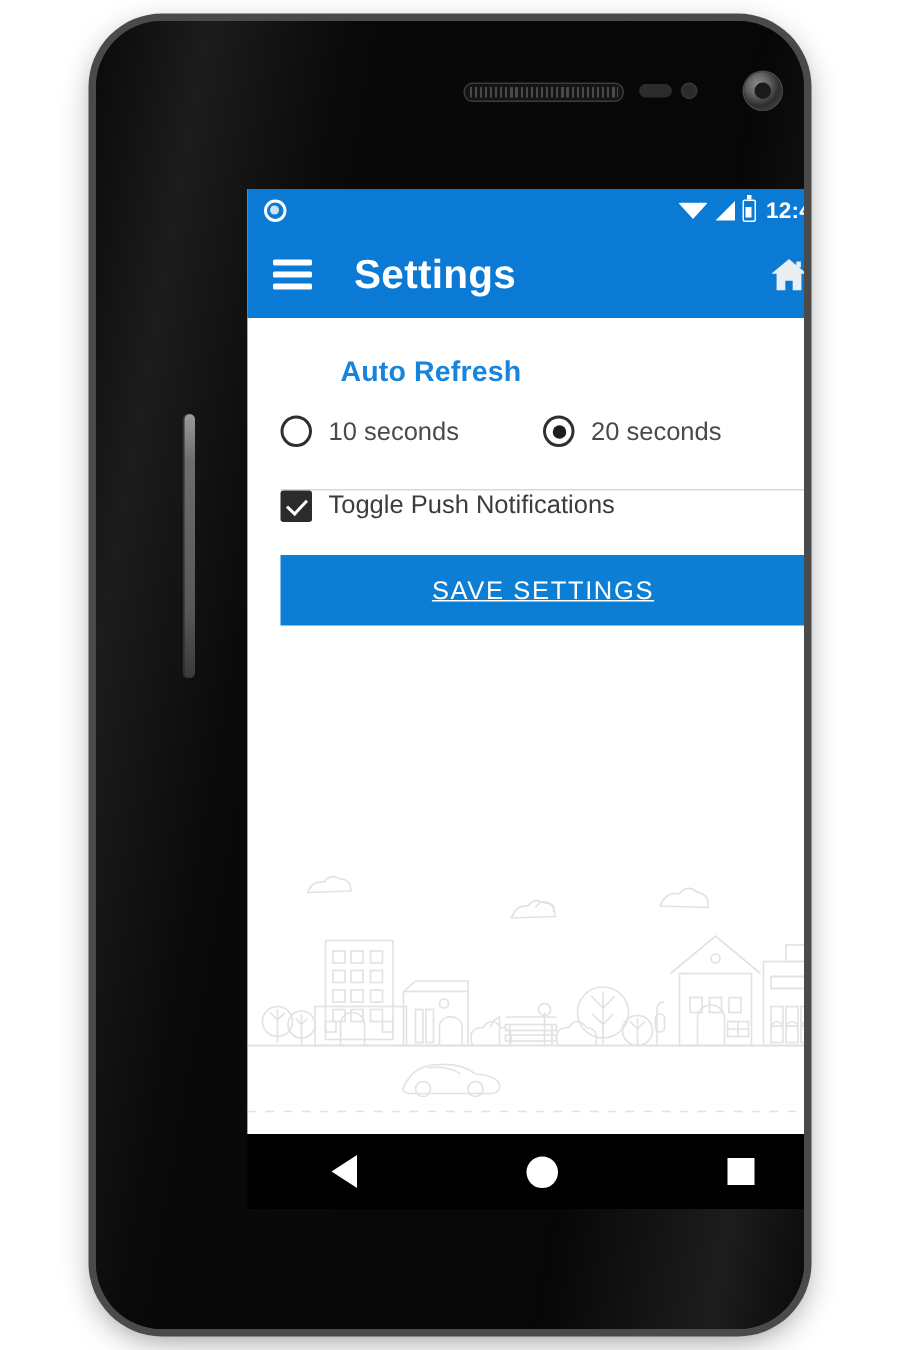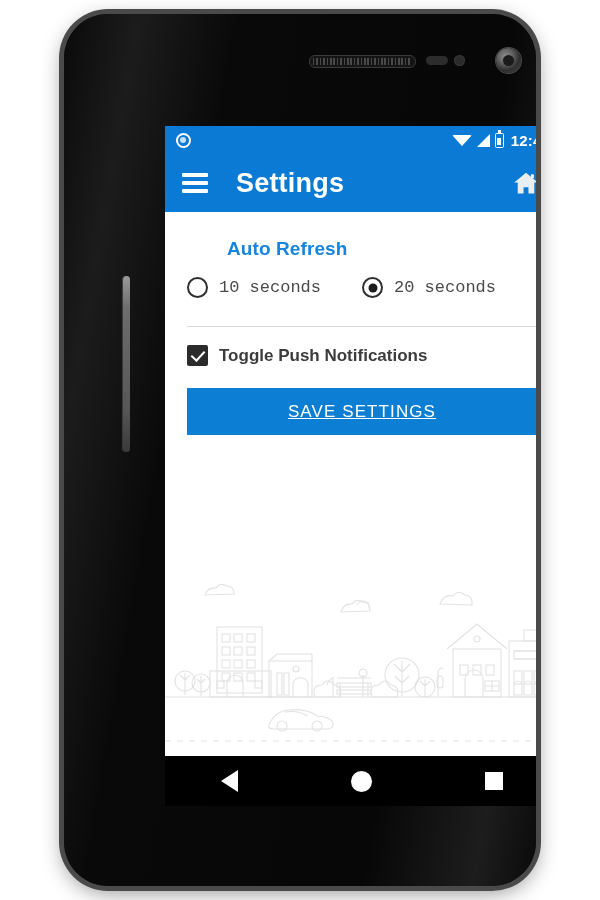--- a/index.html
+++ b/index.html
@@ -241,21 +241,20 @@
     letter-spacing: 0.1px;
     margin-left: 40px;
   }
   #auto-refresh-heading { padding-top: 26px; }
 
   #radio-grid {
     margin-top: 17px;
     display: grid;
     grid-template-columns: 1fr 1fr;
     row-gap: 25px;
-    font-family: Liberation Mono, monospace;
   }
   .radio-option {
     display: flex;
     align-items: center;
     cursor: pointer;
   }
   .radio-mark {
     width: 21px;
     height: 21px;
     border-radius: 50%;
@@ -281,25 +280,23 @@
   }
 
   #section-divider {
     margin-top: 28px;
     height: 1px;
     background: #d8d8d8;
   }
   #notifications-heading { padding-top: 26px; }
 
   #checkbox-row {
-    margin-top: 18px;
-    display: flex;
-    align-items: flex-end;
-    cursor: pointer;
-    font-weight: bold;
+    display: flex;
+    align-items: flex-start;
+    cursor: pointer;
   }
   #checkbox-mark {
     width: 21px; height: 21px;
     background: #2b2b2b;
     border-radius: 2px;
     position: relative;
     flex: 0 0 auto;
   }
   #checkbox-mark::after {
     content: "";

